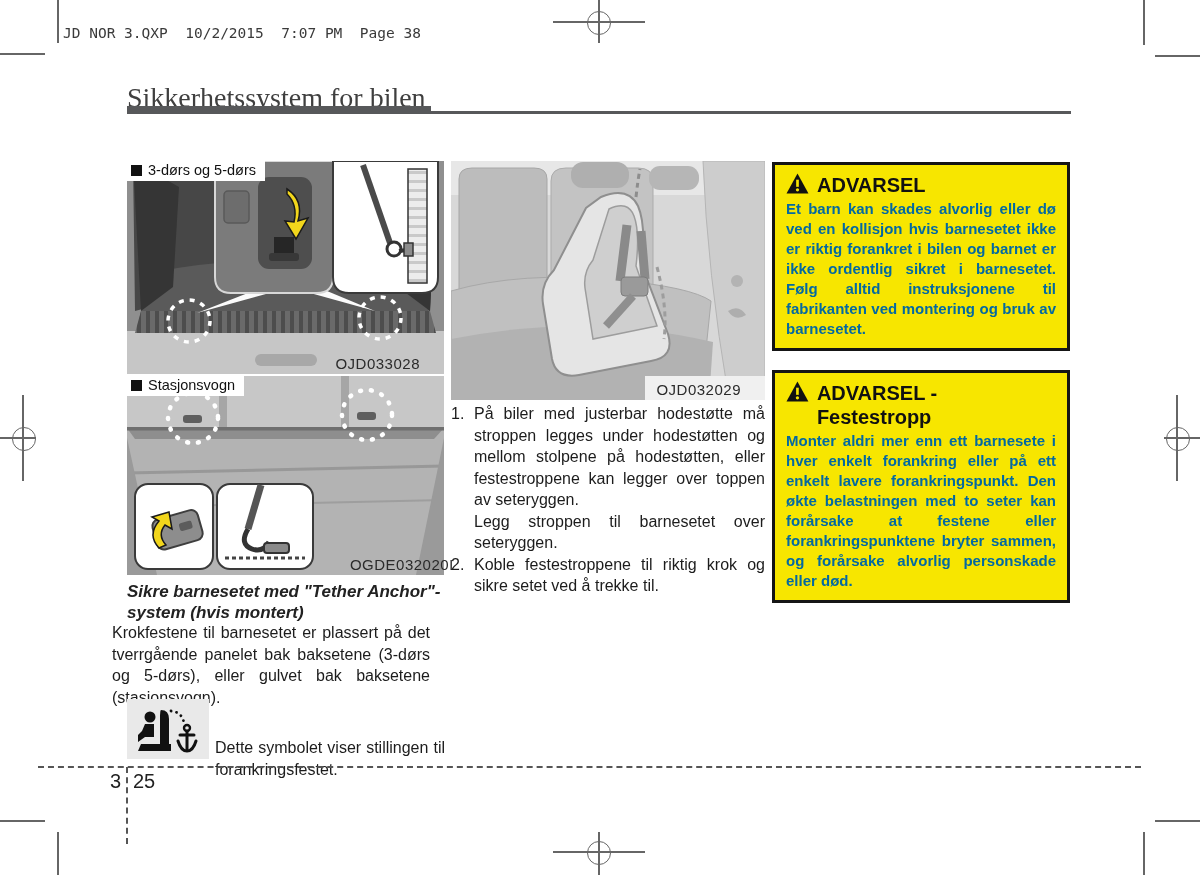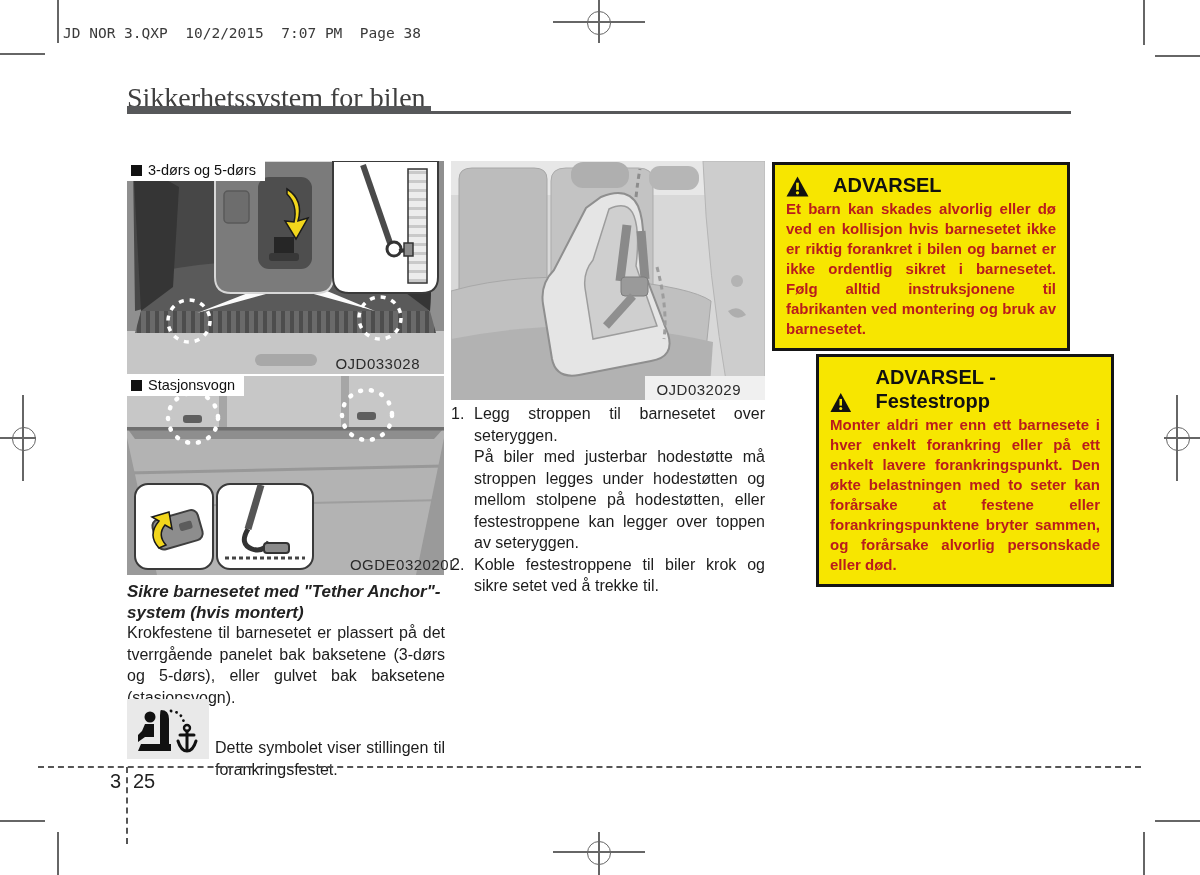--- a/index.html
+++ b/index.html
@@ -19,36 +19,36 @@
   
   .figure{position:absolute;overflow:hidden;}
   .fig-label{position:absolute;left:0;top:0;background:#fff;padding:1px 9px 2px 4px;
              font-size:14.5px;color:#111;display:flex;align-items:center;gap:6px;line-height:17px;}
   .sq{width:11px;height:11px;background:#111;display:inline-block;flex:0 0 auto;}
   .fig-caption{position:absolute;right:24px;bottom:2px;font-size:15px;color:#2b2b2b;letter-spacing:.5px;}
   
   .sec-heading{position:absolute;left:127px;top:581px;width:318px;font-size:17px;font-weight:bold;
                font-style:italic;line-height:21px;color:#222;}
   .body-text{font-size:16px;line-height:21.5px;text-align:justify;color:#1c1c1c;}
-  .sec-para{position:absolute;left:127px;top:622px;width:318px;}
+  .sec-para{position:absolute;left:112px;top:622px;width:318px;}
   .symbol-row{position:absolute;left:127px;top:697px;width:318px;}
   .symbol-box{position:absolute;left:0;top:2px;width:82px;height:60px;background:#e9e9e9;
               display:flex;align-items:center;justify-content:center;}
   .symbol-text{position:absolute;left:88px;top:0;width:230px;margin-top:40px;}
   
   .steps{position:absolute;left:451px;top:403px;width:314px;}
   .step{position:relative;padding-left:23px;}
   .step-num{position:absolute;left:0;top:0;font-size:16px;line-height:21.5px;}
   .step p{margin:0;}
   
   .warning{position:absolute;left:772px;width:298px;background:#f7e600;border:3px solid #151515;
            box-sizing:border-box;padding:8px 11px 9px 11px;}
-  .warn-title{display:flex;align-items:flex-end;gap:24px;font-size:20px;font-weight:bold;
+  .warn-title{display:flex;align-items:flex-start;gap:8px;font-size:20px;font-weight:bold;
               color:#111;line-height:24px;margin-bottom:2px;}
-  .warn-body{font-size:15px;font-weight:bold;line-height:20px;text-align:justify;color:#b91c1c;}
+  .warn-body{font-size:15px;font-weight:bold;line-height:20px;text-align:justify;color:#0369a1;}
   
   .foot-rule{position:absolute;left:38px;top:766px;width:1103px;border-top:2px dashed #555;}
   .foot-sep{position:absolute;left:126px;top:767px;height:77px;border-left:2px dashed #555;}
   .foot-num{position:absolute;top:770px;font-size:20px;color:#222;}
   .foot-ch{left:101px;width:20px;text-align:right;}
   .foot-pg{left:133px;}
 </style>
 </head>
 <body>
 
@@ -211,42 +211,42 @@
       <path d="M206,106 q11,42 7,72" stroke="#9d9d9d" stroke-width="3" stroke-dasharray="5 4" fill="none"></path>
     </g>
     <rect x="194" y="215" width="120" height="24" fill="#f0f0f0"></rect>
   </svg>
   <div class="fig-caption">OJD032029</div>
 </div>
 
 <div class="steps body-text">
   <div class="step">
     <span class="step-num">1.</span>
+    <p>På biler med justerbar hodestøtte må stroppen legges under hodestøtten og mellom stolpene på hodestøtten, eller festestroppene kan legger over toppen av seteryggen.</p>
     <p>Legg stroppen til barnesetet over seteryggen.</p>
-    <p>På biler med justerbar hodestøtte må stroppen legges under hodestøtten og mellom stolpene på hodestøtten, eller festestroppene kan legger over toppen av seteryggen.</p>
   </div>
   <div class="step">
     <span class="step-num">2.</span>
-    <p>Koble festestroppene til biler krok og sikre setet ved å trekke til.</p>
+    <p>Koble festestroppene til riktig krok og sikre setet ved å trekke til.</p>
   </div>
 </div>
 
 <div class="warning" style="top:162px;">
   <div class="warn-title">
     <svg width="23" height="21" viewBox="0 0 24 22">
       <path d="M12,0.5 L23.5,21.5 H0.5 Z" fill="#111"></path>
       <rect x="10.6" y="7" width="2.8" height="7.5" fill="#f7e600"></rect>
       <circle cx="12" cy="17.6" r="1.7" fill="#f7e600"></circle>
     </svg>
     <span>ADVARSEL</span>
   </div>
   <div class="warn-body">Et barn kan skades alvorlig eller dø ved en kollisjon hvis barnesetet ikke er riktig forankret i bilen og barnet er ikke ordentlig sikret i barnesetet. Følg alltid instruksjonene til fabrikanten ved montering og bruk av barnesetet.</div>
 </div>
 
-<div class="warning" style="top:354px;margin-left:44px;">
+<div class="warning" style="top:370px;">
   <div class="warn-title">
     <svg width="23" height="21" viewBox="0 0 24 22">
       <path d="M12,0.5 L23.5,21.5 H0.5 Z" fill="#111"></path>
       <rect x="10.6" y="7" width="2.8" height="7.5" fill="#f7e600"></rect>
       <circle cx="12" cy="17.6" r="1.7" fill="#f7e600"></circle>
     </svg>
     <span>ADVARSEL - Festestropp</span>
   </div>
   <div class="warn-body">Monter aldri mer enn ett barnesete i hver enkelt forankring eller på ett enkelt lavere forankringspunkt. Den økte belastningen med to seter kan forårsake at festene eller forankringspunktene bryter sammen, og forårsake alvorlig personskade eller død.</div>
 </div>

